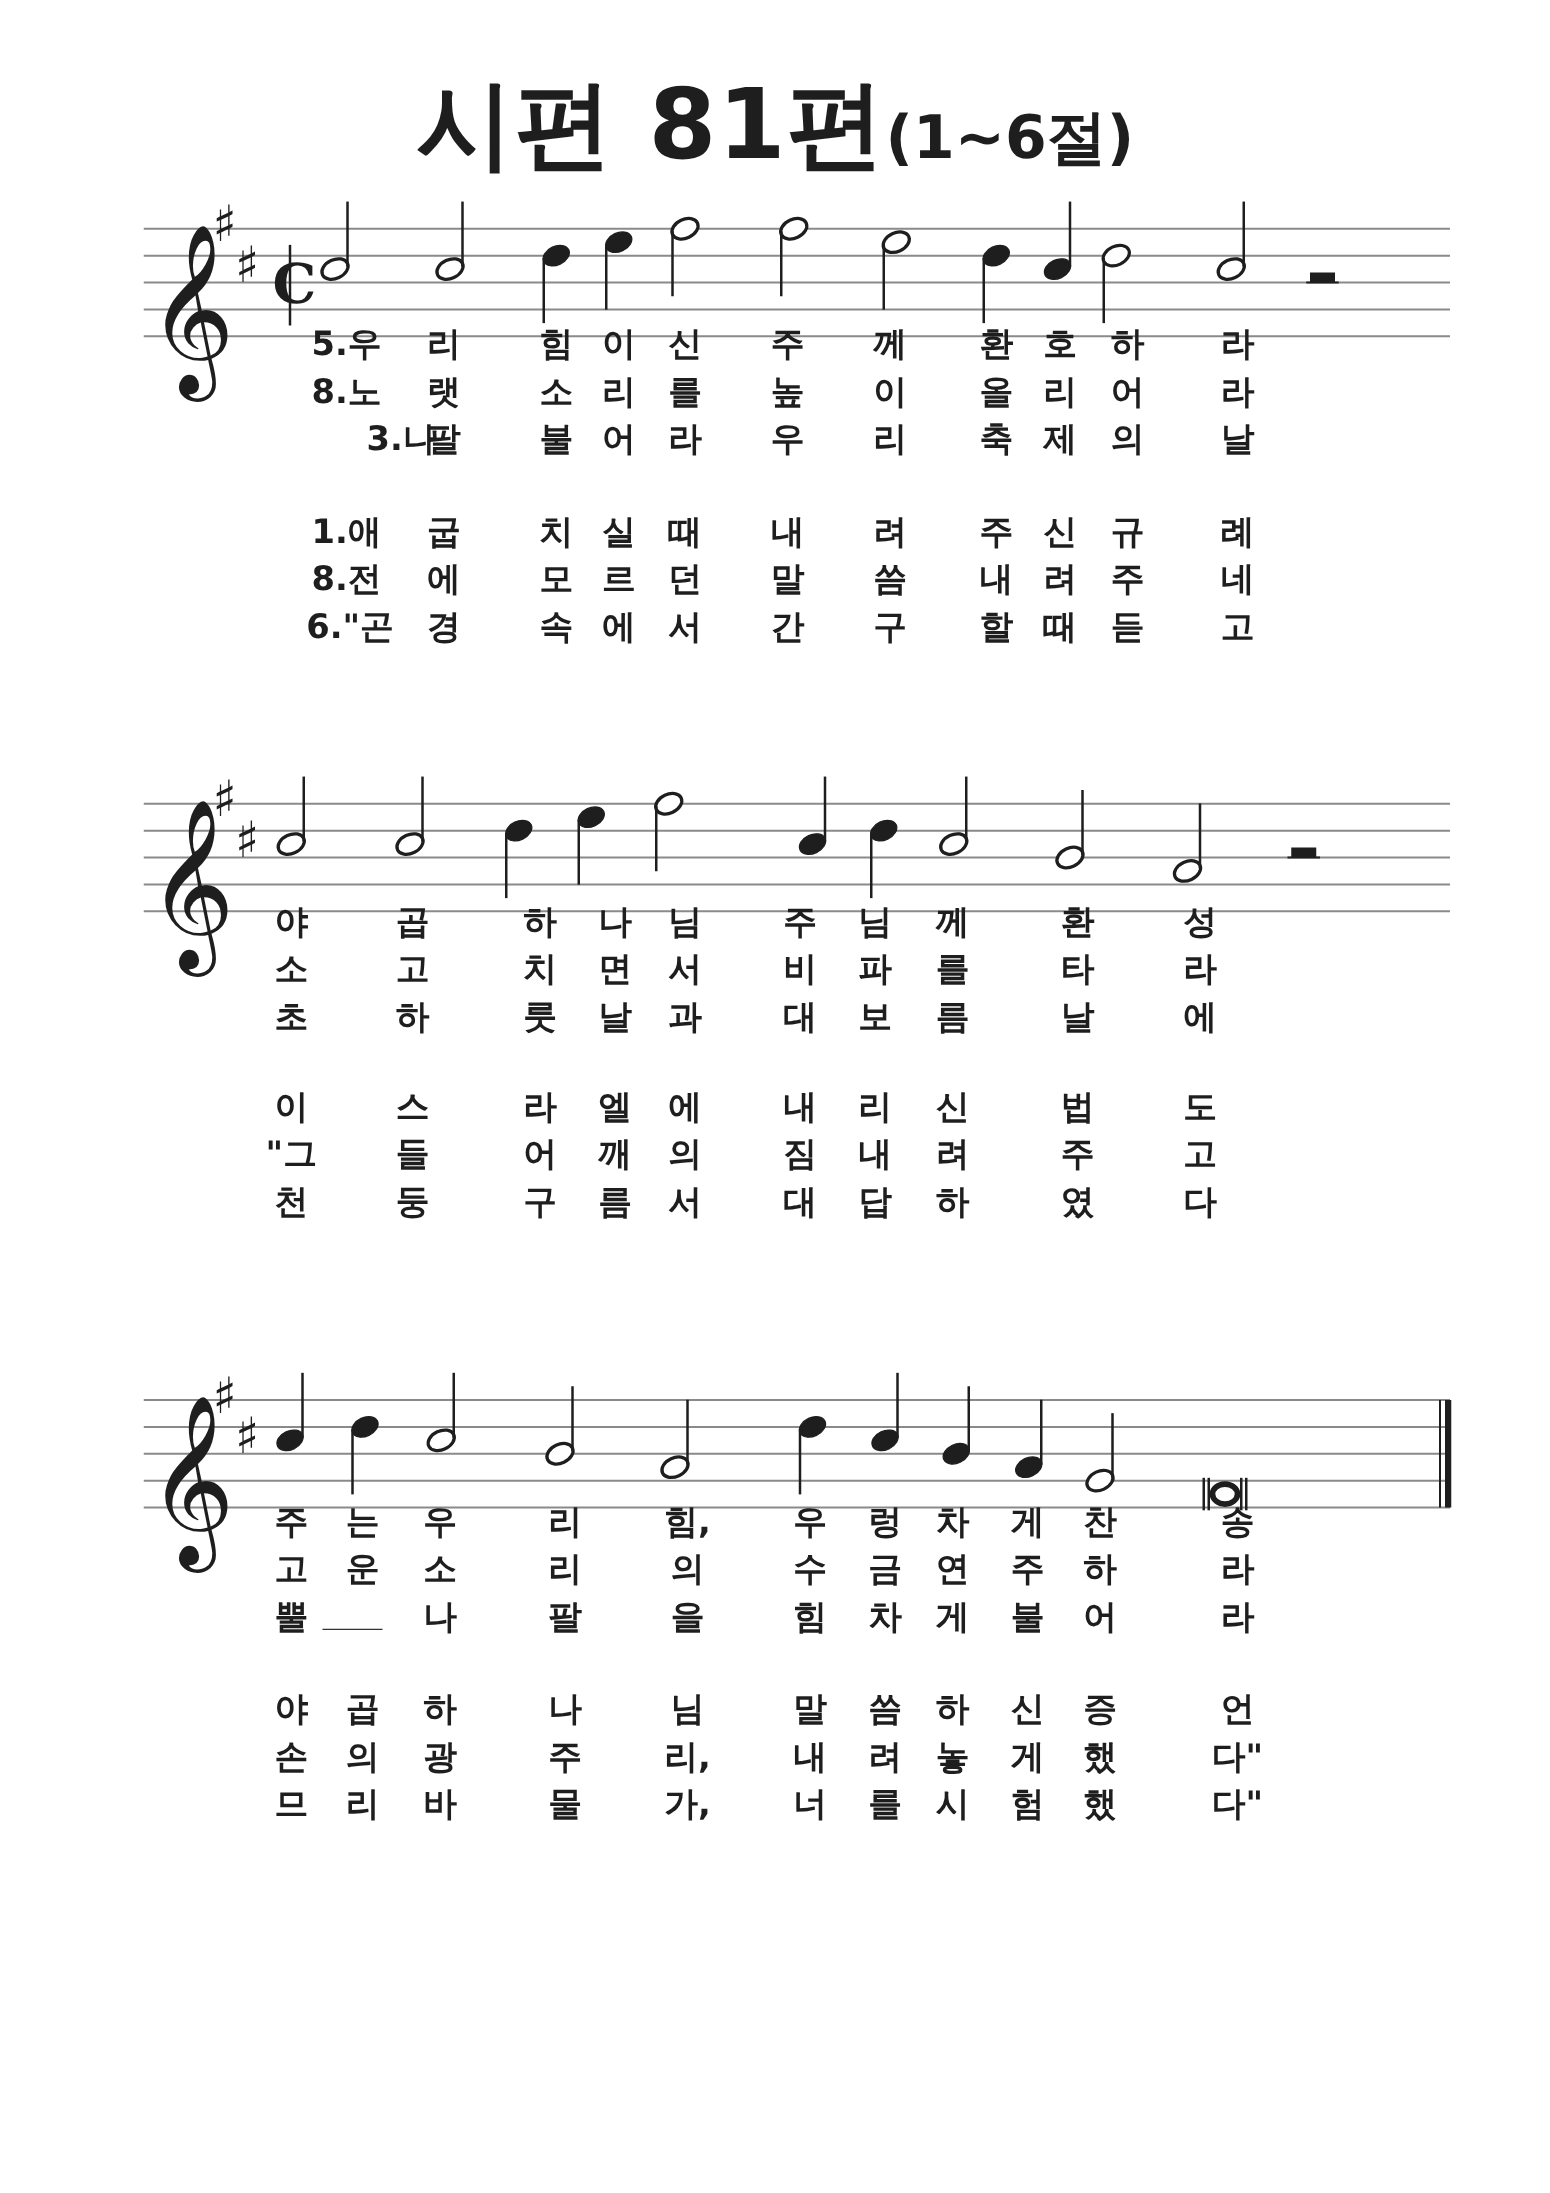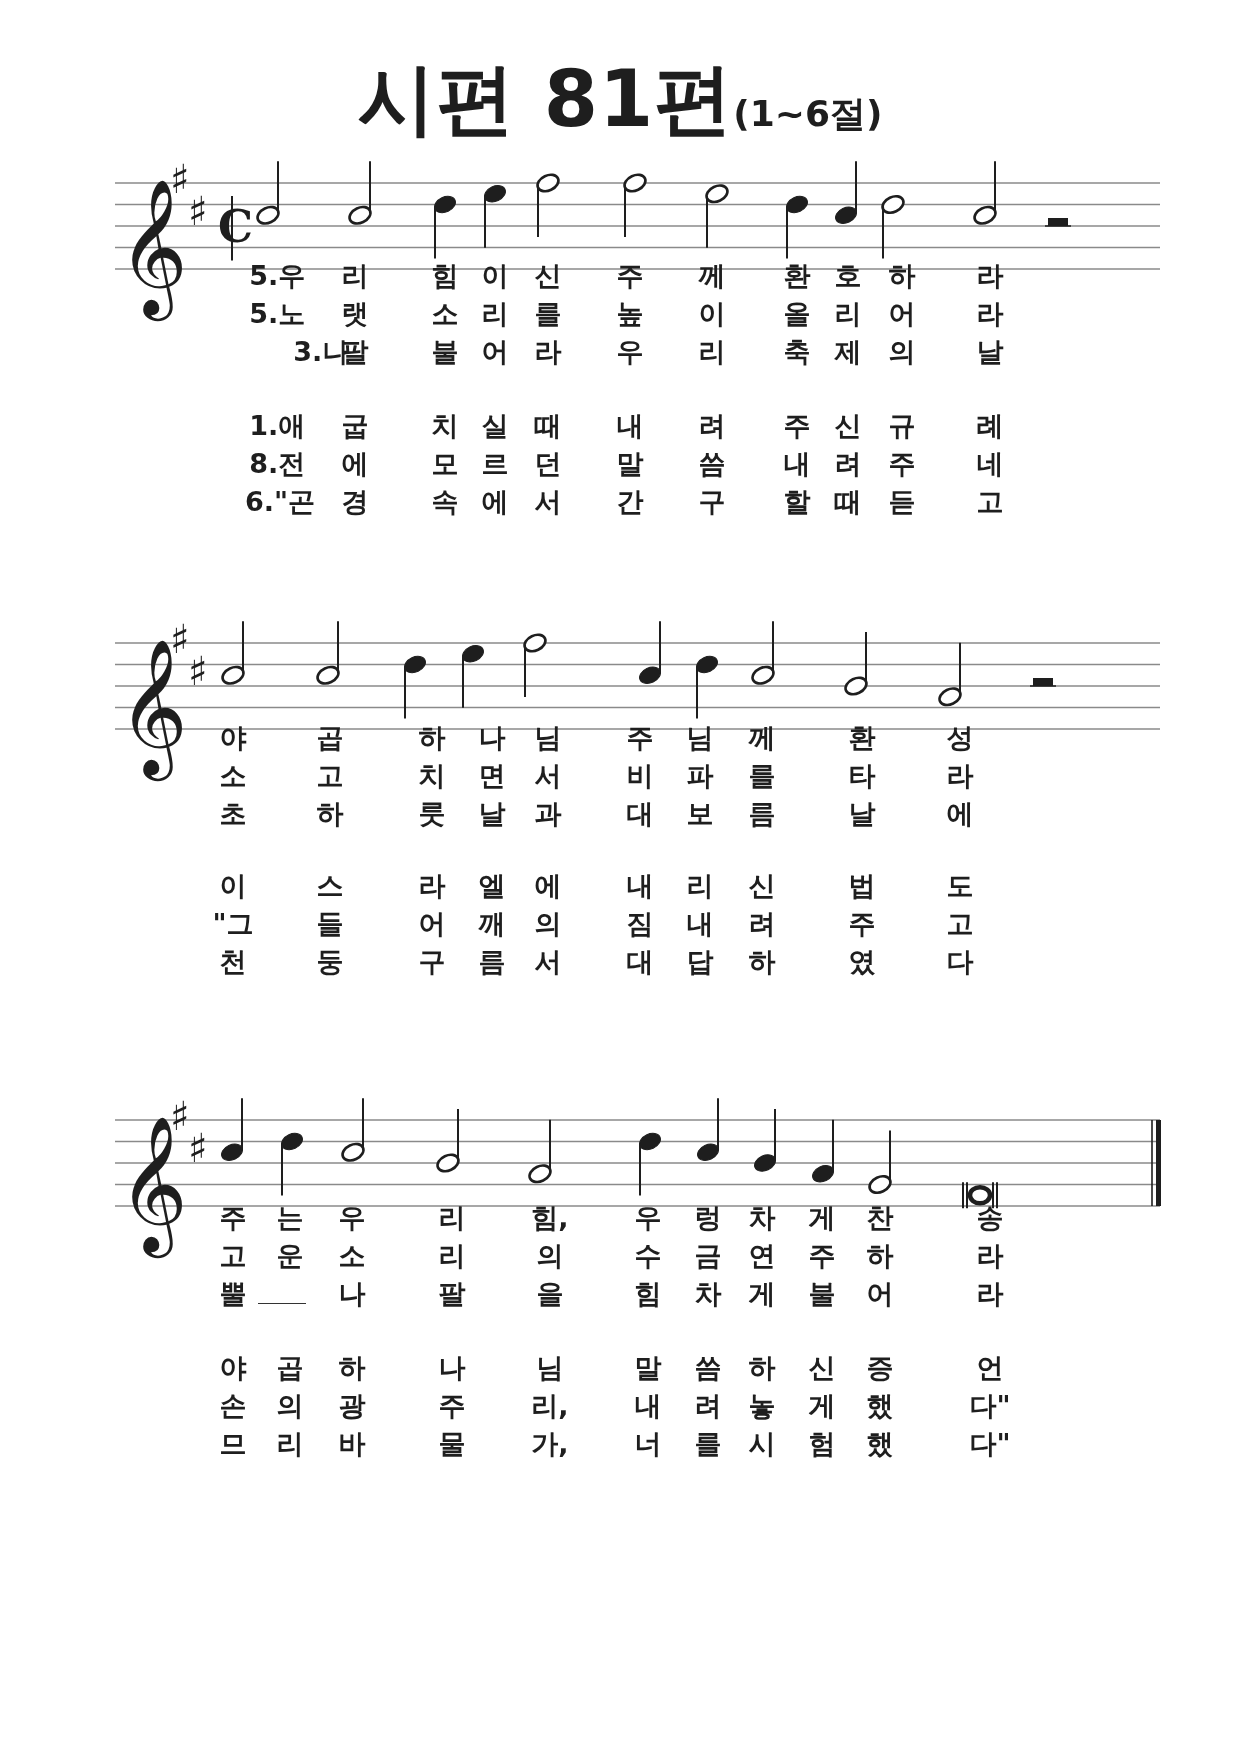--- a/index.html
+++ b/index.html
@@ -1,21 +1,21 @@
 <!DOCTYPE html>
 <html><head>
 <meta charset="utf-8">
 <style>
   html, body { margin:0; padding:0; background:#ffffff; }
   body { width:1240px; height:1754px; position:relative; overflow:hidden;
          font-family:"DejaVu Sans", "Liberation Sans", sans-serif; color:#1e1e1e; }
   .title { position:absolute; top:48px; left:0; width:1240px; text-align:center;
            font-weight:bold; white-space:nowrap; }
   .title .main { font-size:78px; letter-spacing:1px; }
-  .title .sub { font-size:36px;margin-top:18px; }
+  .title .sub { font-size:48px;margin-top:18px; }
   .staff { position:absolute; left:115px; width:1045px; }
   .staff svg { position:absolute; left:0; top:0; overflow:visible; }
   .lyric-row { position:absolute; height:36px; }
   .syl { position:absolute; font-size:27px; font-weight:bold; text-align:center;
          transform:translateX(-50%); white-space:nowrap; line-height:36px; }
   .extender { position:absolute; height:1px; background:#333; }
 </style>
 </head>
 <body>
 
@@ -69,21 +69,21 @@
       <span class="syl" style="left: 495px;">이</span>
       <span class="syl" style="left: 548px;">신</span>
       <span class="syl" style="left: 630px;">주</span>
       <span class="syl" style="left: 712px;">께</span>
       <span class="syl" style="left: 797px;">환</span>
       <span class="syl" style="left: 848px;">호</span>
       <span class="syl" style="left: 902px;">하</span>
       <span class="syl" style="left: 990px;">라</span>
     </div>
     <div class="lyric-row" style="top: 296px; left: 0px;">
-      <span class="syl" style="left: 266px; transform: translateX(-30%);">5.노</span>
+      <span class="syl" style="left: 266px; transform: translateX(-30%);">8.노</span>
       <span class="syl" style="left: 355px;">랫</span>
       <span class="syl" style="left: 445px;">소</span>
       <span class="syl" style="left: 495px;">리</span>
       <span class="syl" style="left: 548px;">를</span>
       <span class="syl" style="left: 630px;">높</span>
       <span class="syl" style="left: 712px;">이</span>
       <span class="syl" style="left: 797px;">올</span>
       <span class="syl" style="left: 848px;">리</span>
       <span class="syl" style="left: 902px;">어</span>
       <span class="syl" style="left: 990px;">라</span>

